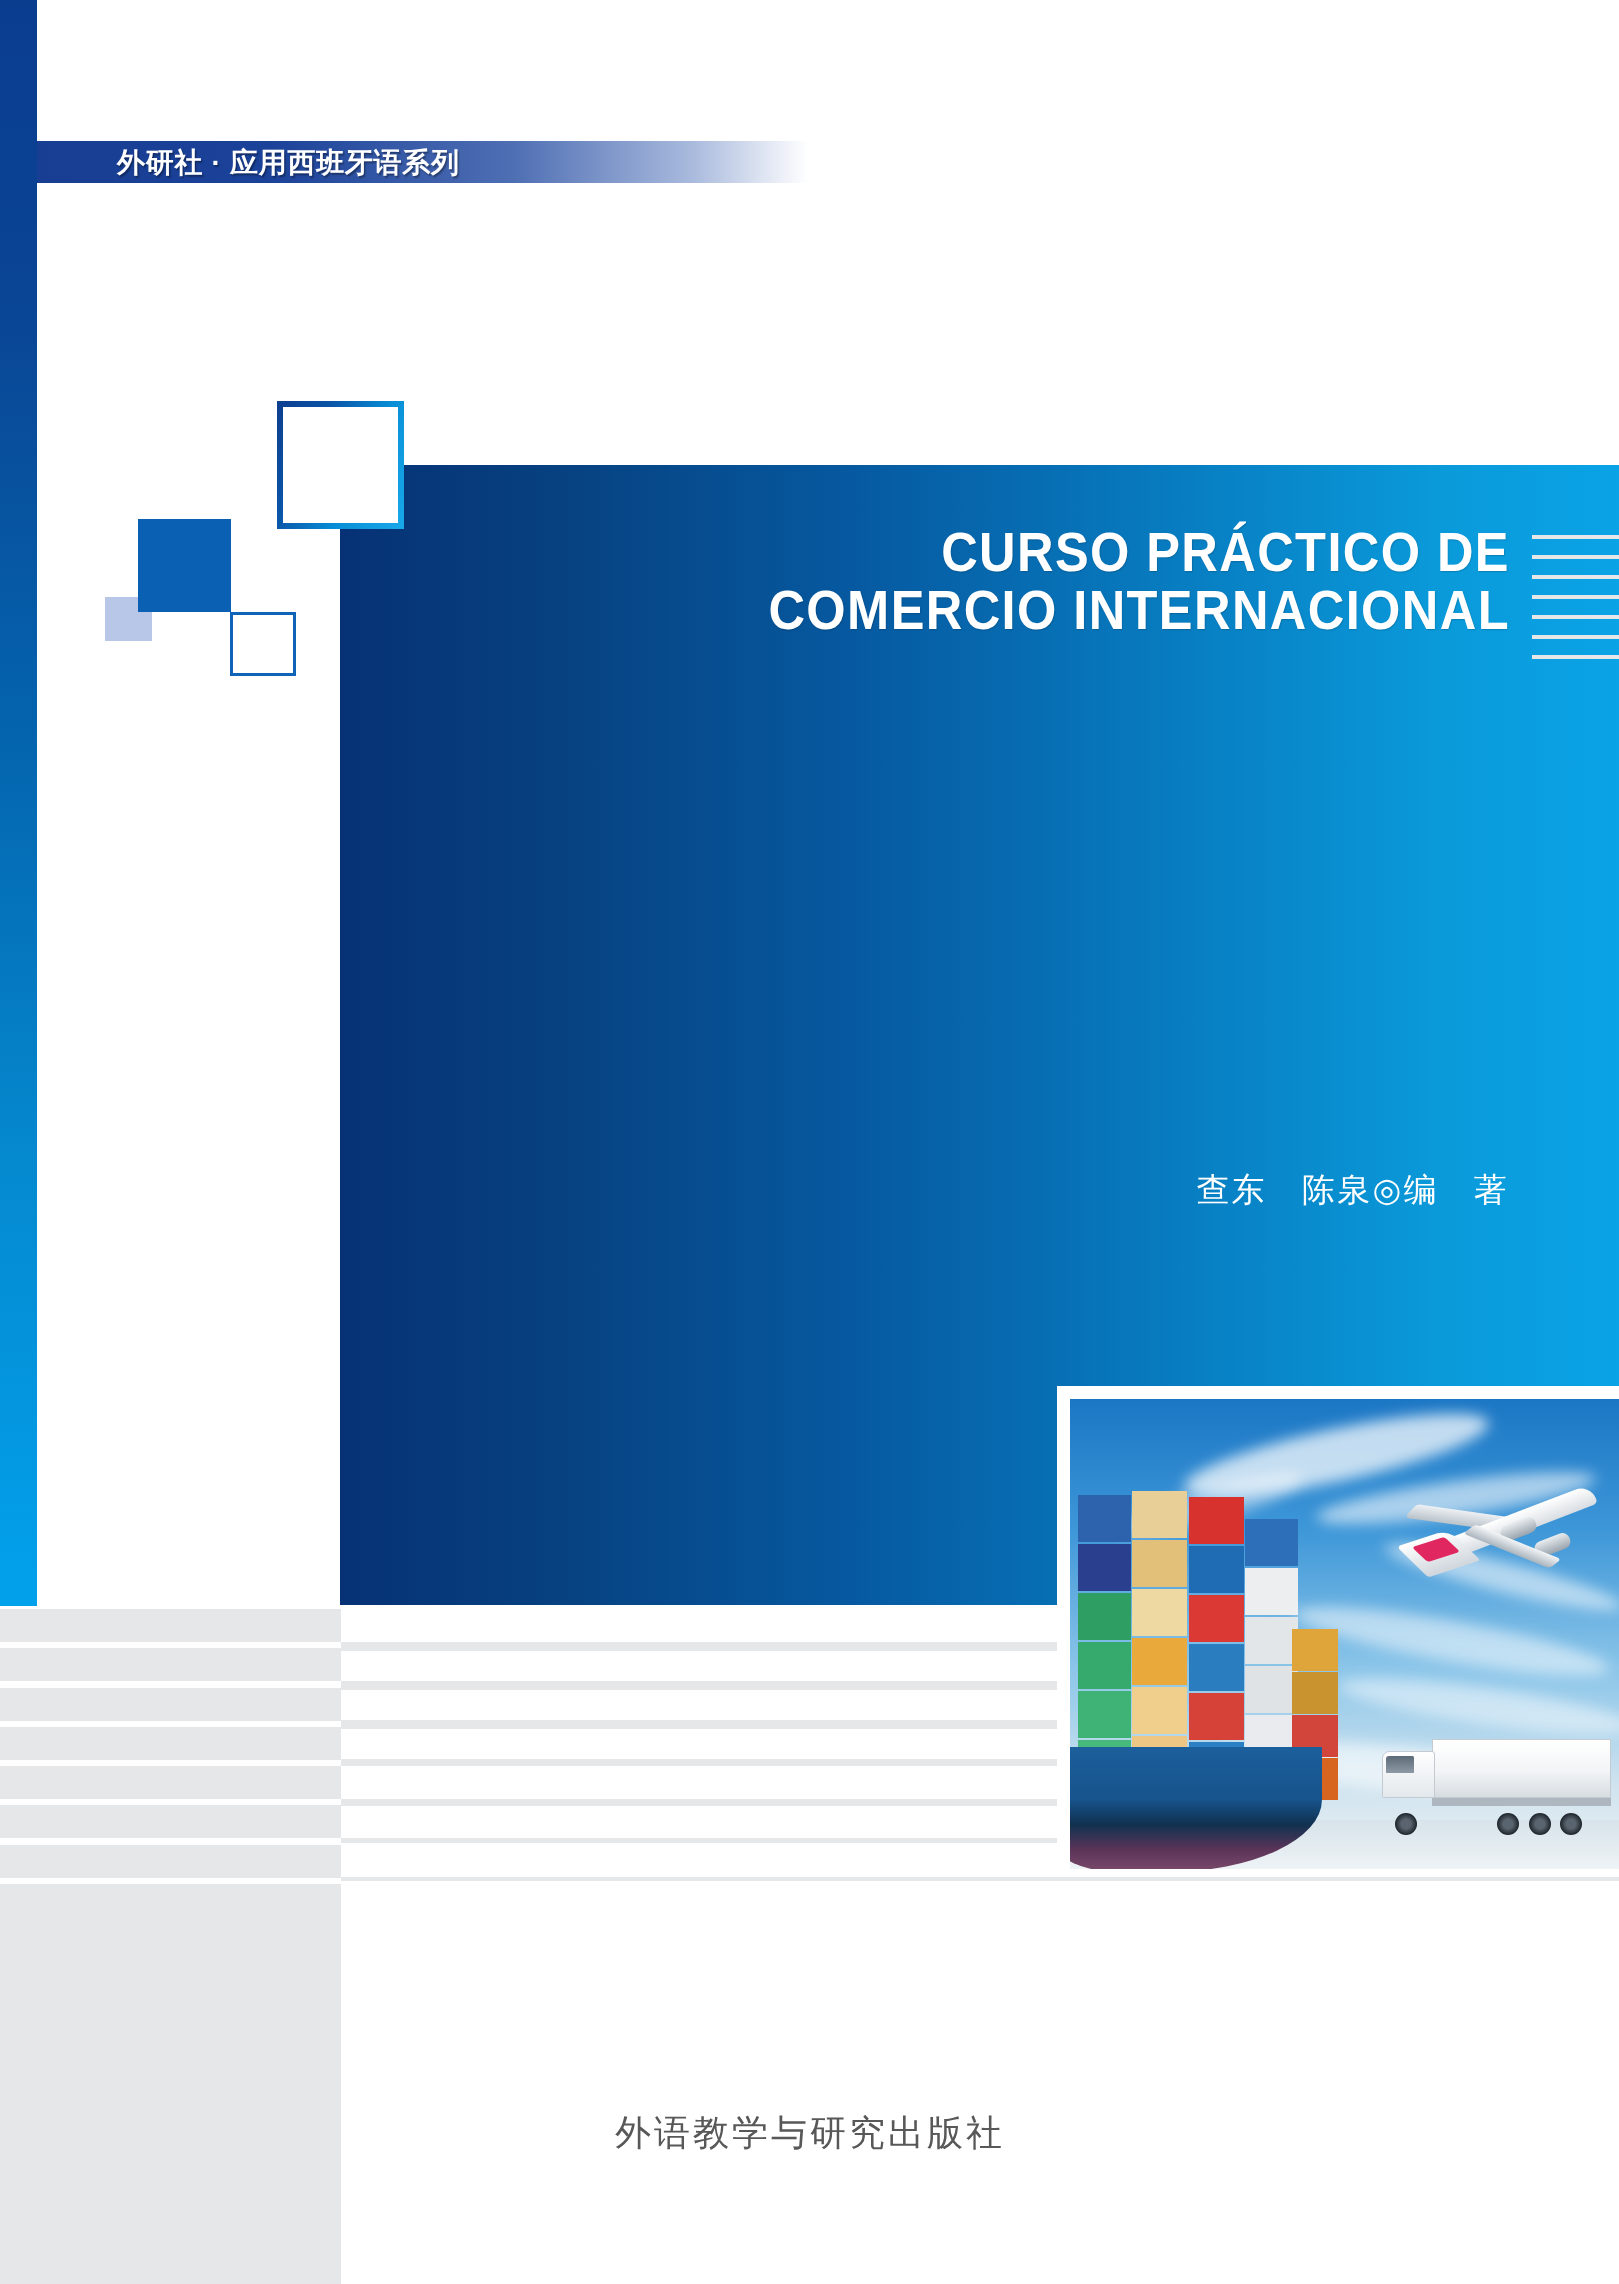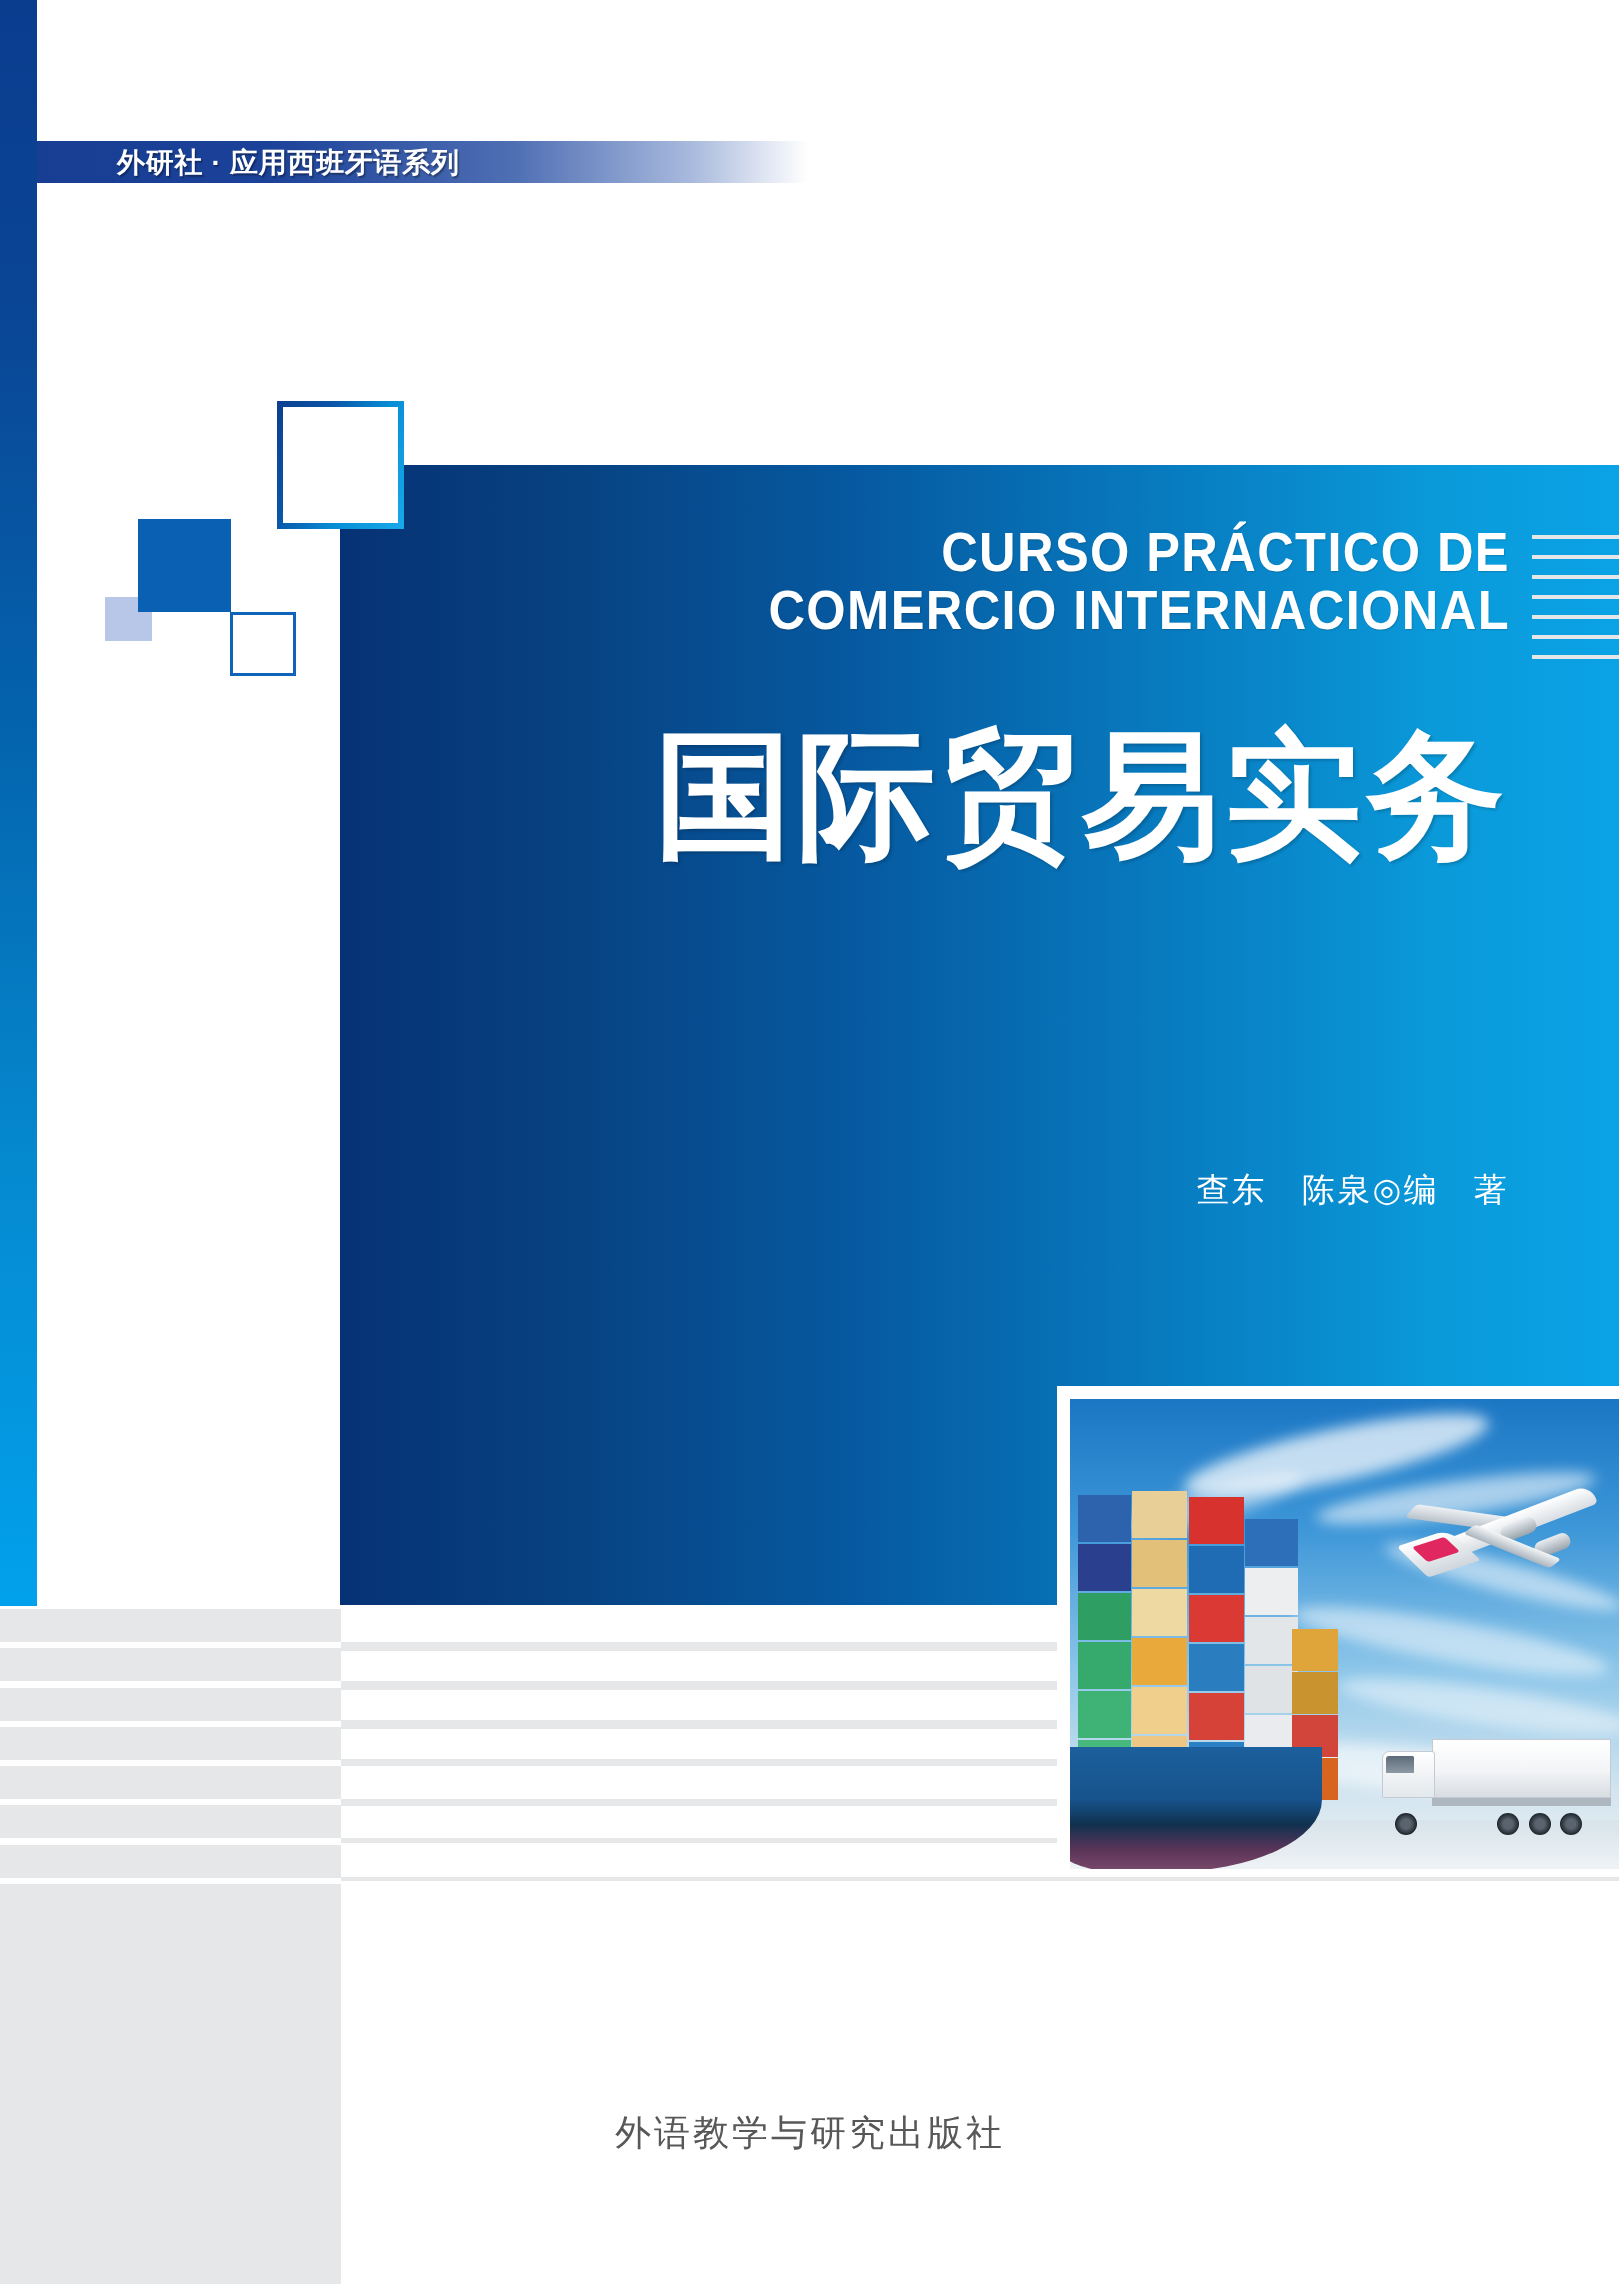--- a/index.html
+++ b/index.html
@@ -219,21 +219,20 @@
   <i style="top:0px"></i>
   <i style="top:20px"></i>
   <i style="top:40px"></i>
   <i style="top:60px"></i>
   <i style="top:80px"></i>
   <i style="top:100px"></i>
   <i style="top:120px"></i>
 </div>
 
 <div class="cn-title">
-  <span class="cn-line">国际贸易实务</span>
 </div>
 
 <div class="authors">查东　陈泉◎编　著</div>
 
 <div class="photo-frame">
   <div class="photo">
     <div class="cloud c7"></div>
     <div class="cloud c1"></div>
     <div class="cloud c2"></div>
     <div class="cloud c3"></div>

